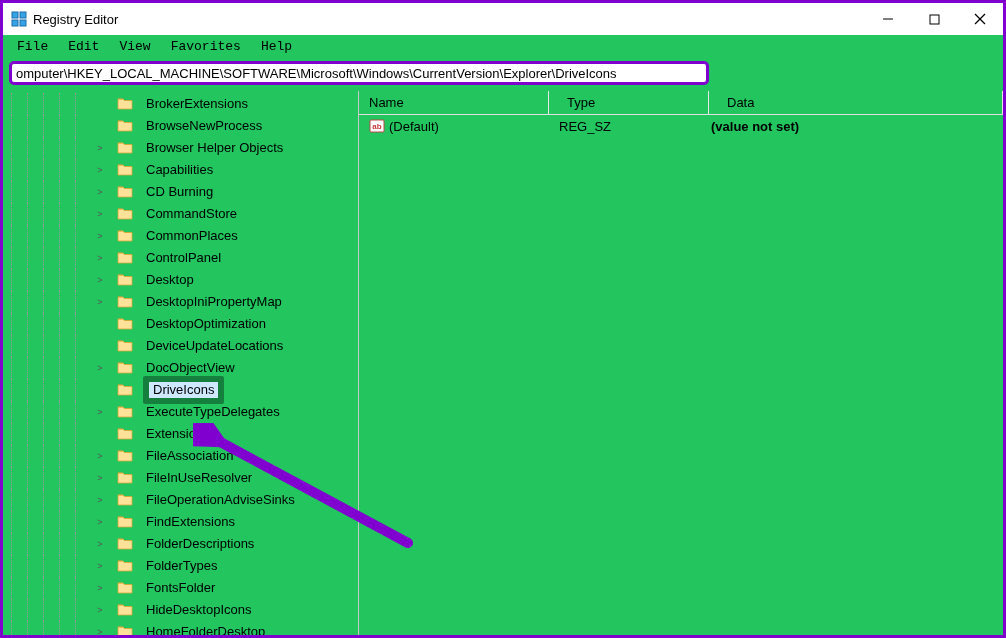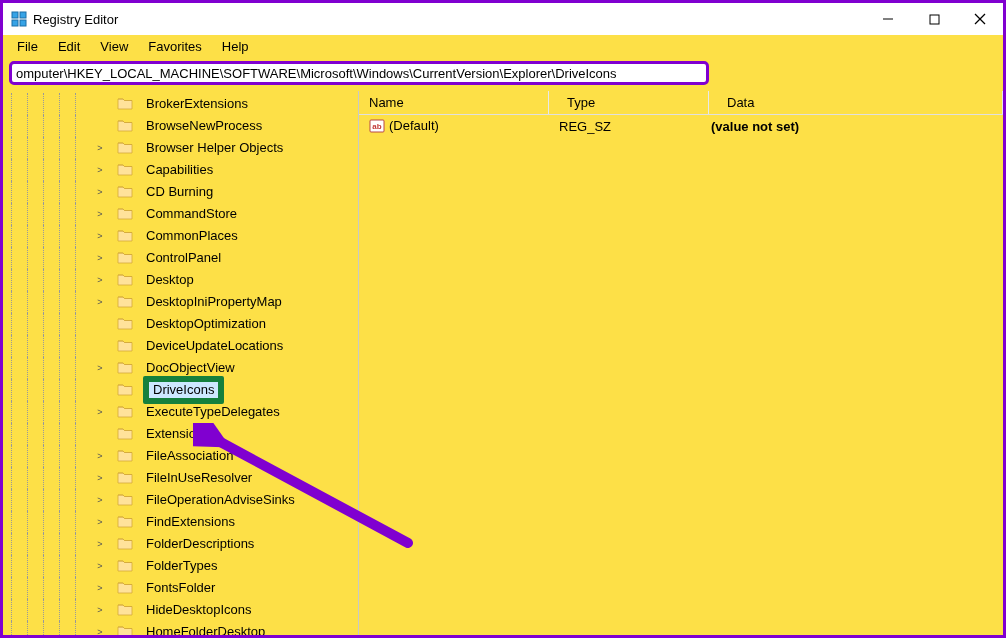--- a/index.html
+++ b/index.html
@@ -11,21 +11,21 @@
     color: #000;
   }
   .window {
     width: 1006px;
     height: 638px;
     border: 3px solid #8000d0;
     display: flex;
     flex-direction: column;
     position: relative;
     overflow: hidden;
-    background: #fde047;
+    background: #22c55e;
   }
   
   .titlebar {
     height: 32px;
     display: flex;
     align-items: center;
     padding: 0 0 0 8px;
     background: #fff;
   }
   .titlebar .app-icon {
@@ -45,20 +45,21 @@
   }
   .win-btn svg { display:block; }
   
   .menubar {
     height: 22px;
     display: flex;
     align-items: center;
     padding-left: 4px;
     gap: 0;
     font-size: 13px;
+    font-family: Liberation Mono, monospace;
   }
   .menubar .menu-item {
     padding: 2px 10px;
   }
   
   .addressbar-row {
     padding: 4px 6px 6px 6px;
   }
   .addressbar {
     height: 24px;
@@ -110,21 +111,21 @@
   .col-name { width: 190px; }
   .col-type { width: 152px; }
   .col-data { flex: 1; border-right: none; }
   .list-row {
     display: flex;
     height: 22px;
     align-items: center;
     font-size: 13px;
   }
   .list-row .cell { padding: 0 10px; }
-  .cell-name { width: 190px; display: flex; align-items: flex-start; gap: 4px;}
+  .cell-name { width: 190px; display: flex; align-items: flex-end; gap: 4px;}
   .cell-type { width: 152px; }
   .cell-data { flex: 1; font-weight: bold; }
   .string-icon {
     width: 16px; height: 16px; display:inline-flex;
   }
   
   .tree {
     font-size: 13px;
     line-height: 22px;
     position: relative;

